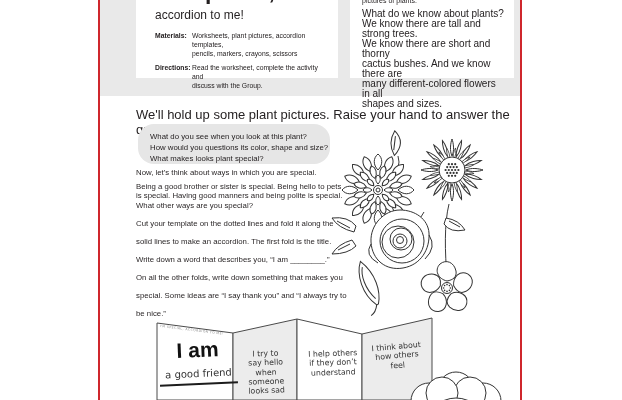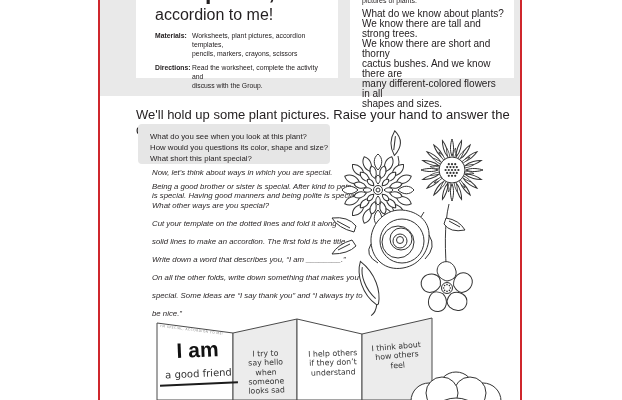--- a/index.html
+++ b/index.html
@@ -11,31 +11,31 @@
   .page {
     position:absolute; left:98px; top:0; width:424px; height:400px;
     background:#fff; border-left:2px solid #cf262c; border-right:2px solid #cf262c;
     overflow:hidden;
   }
   .band { position:absolute; left:0; top:0; width:420px; height:96px; background:#e9e9e9; }
   .card { position:absolute; background:#fff; }
   .card-left { left:36px; top:-40px; width:202px; height:118px; padding:18px 14px 0 19px; }
   .card-right { left:250px; top:-20px; width:164px; height:98px; padding:16px 10px 0 12px; }
   .title1 { font-size:23px; line-height:26px; font-weight:bold; letter-spacing:-0.3px; color:#231f20; }
-  .title2 { font-size:16px; line-height:22px; font-weight:normal; color:#231f20; }
+  .title2 { font-size:12px; line-height:22px; font-weight:normal; color:#231f20; }
   .matrow { display:flex; margin-top:6px; }
   .matrow .lbl { width:37px; flex:0 0 37px; font-size:6.8px; line-height:8.8px; font-weight:bold; }
   .matrow .txt { font-size:6.8px; line-height:8.8px; }
   .pre { white-space:pre-line; }
   .clipline { font-size:7px; line-height:9px; }
   .aboutp { font-size:10px; line-height:10px; margin-top:4px; }
   .intro { position:absolute; left:36px; top:107px; font-size:13px; color:#262223; }
-  .qbox { position:absolute; left:38px; top:124px; width:192px; height:40px; background:#e6e6e6; border-radius:4px; padding:7px 0 0 12px; }
+  .qbox { position:absolute; left:38px; top:124px; width:192px; height:40px; background:#e6e6e6; border-radius:16px; padding:7px 0 0 12px; }
   .qline { font-size:7.8px; line-height:11px; }
-  .para { position:absolute; left:52px; font-size:7.8px; color:#2b2728;font-style:italic; }
+  .para { position:absolute; left:36px; font-size:7.8px; color:#2b2728; }
   .p1 { top:168px; line-height:10px; }
   .p2 { top:182px; line-height:9.4px; }
   .p3 { top:215px; line-height:18px; }
   .p4 { top:284px; line-height:10.4px; }
   .accordion-svg { position:absolute; left:28px; top:310px; z-index:1; }
   .fold-text { position:absolute; z-index:2; color:#333; font-family:"DejaVu Sans", sans-serif; }
   .fold-small { left:60px; top:324px; width:86px; font-size:3.2px; letter-spacing:0.4px; color:#8f8f8f;
                 transform:rotate(7deg); transform-origin:left top; white-space:nowrap; overflow:hidden; }
   .fold-iam { left:58px; top:338px; width:80px; text-align:center; transform:rotate(-2.5deg); }
   .fold-iam .big { font-size:21px; line-height:24px; font-weight:bold; color:#111; font-family:"Liberation Sans", sans-serif; }
@@ -79,25 +79,25 @@
 many different-colored flowers in all
 shapes and sizes.</div>
       </div>
     </div>
 
     <div class="intro">We'll hold up some plant pictures. Raise your hand to answer the questions.</div>
 
     <div class="qbox">
       <div class="qline">What do you see when you look at this plant?</div>
       <div class="qline">How would you questions its color, shape and size?</div>
-      <div class="qline">What short this plant special?</div>
+      <div class="qline">What makes looks plant special?</div>
     </div>
 
     <div class="para p1">Now, let's think about ways in which you are special.</div>
-    <div class="para p2 pre">Being a good brother or sister is special. After kind to pets
+    <div class="para p2 pre">Being a good brother or sister is special. Being hello to pets
 is special. Having good manners and being polite is special.
 What other ways are you special?</div>
     <div class="para p3 pre">Cut your template on the dotted lines and fold it along the
 solid lines to make an accordion. The first fold is the title.
 Write down a word that describes you, “I am ________.”
 On all the other folds, write down something that makes you
 special. Some ideas are “I say thank you” and “I always try to
 be nice.”</div>
 
     <svg class="accordion-svg" width="320" height="90" viewBox="0 0 320 90">

